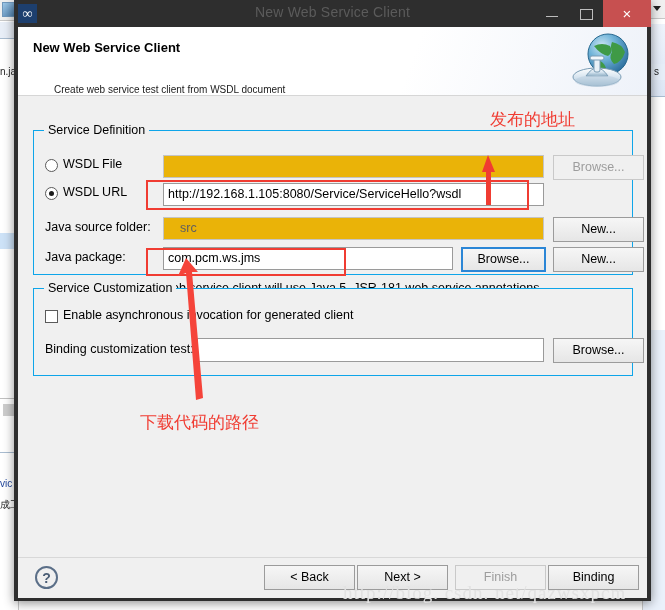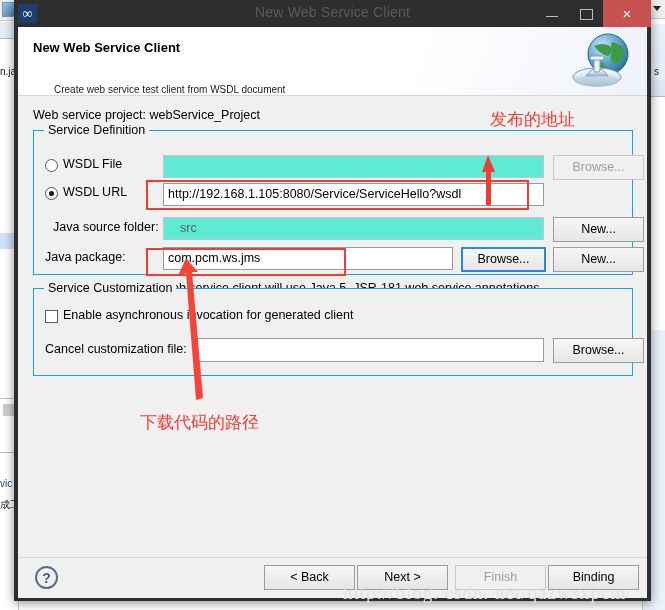--- a/index.html
+++ b/index.html
@@ -300,21 +300,21 @@
     border: 1px solid #9a9a9a;
     box-sizing: border-box;
     font-size: 12.5px;
     line-height: 21px;
     padding-left: 4px;
     color: #000;
     white-space: nowrap;
     overflow: hidden;
   }
   .textbox.disabled {
-    background: #5eead4;
+    background: #eab308;
     border-color: #c4c4c4;
     color: #606060;
     padding-left: 16px;
   }
 
   .btn {
     position: absolute;
     height: 25px;
     background: linear-gradient(180deg,#f6f6f6,#e6e6e6);
     border: 1px solid #9b9b9b;
@@ -463,53 +463,52 @@
         <ellipse cx="29" cy="47" rx="24" ry="9" fill="url(#gdish)" stroke="#7a9cb4" stroke-width="1"></ellipse>
         <path d="M18 46 Q29 30 40 46 Z" fill="url(#gdish)" stroke="#7a9cb4" stroke-width="1"></path>
         <rect x="26" y="28" width="6" height="14" rx="2" fill="#e8f0f6" stroke="#7a9cb4" stroke-width="1"></rect>
         <rect x="22" y="26" width="14" height="4" rx="2" fill="#f2f7fb" stroke="#7a9cb4" stroke-width="1"></rect>
         <ellipse cx="29" cy="51" rx="22" ry="6" fill="#b9cede" opacity="0.55"></ellipse>
       </svg>
     </div>
 
     <div id="content">
 
-      <div id="proj-line">Web service project: webService_Project</div>
 
       <div class="group" id="grp-service">
         <span class="group-title">Service Definition</span>
 
         <div class="radio" style="left:11px; top:28px;"></div>
         <span class="fld-label" style="left:29px; top:26px;">WSDL File</span>
         <div class="textbox disabled" style="left:129px; top:24px; width:381px; height:23px;"></div>
         <div class="btn disabled" style="left:519px; top:24px; width:91px;">Browse...</div>
 
         <div class="radio checked" style="left:11px; top:56px;"></div>
         <span class="fld-label" style="left:29px; top:54px;">WSDL URL</span>
         <div class="textbox" style="left:129px; top:52px; width:381px; height:23px;">http://192.168.1.105:8080/Service/ServiceHello?wsdl</div>
 
-        <span class="fld-label" style="left:19px; top:89px;">Java source folder:</span>
+        <span class="fld-label" style="left:11px; top:89px;">Java source folder:</span>
         <div class="textbox disabled" style="left:129px; top:86px; width:381px; height:23px;">src</div>
         <div class="btn" style="left:519px; top:86px; width:91px;">New...</div>
 
         <span class="fld-label" style="left:11px; top:119px;">Java package:</span>
         <div class="textbox" style="left:129px; top:116px; width:290px; height:23px;">com.pcm.ws.jms</div>
         <div class="btn focused" style="left:427px; top:116px; width:85px;">Browse...</div>
         <div class="btn" style="left:519px; top:116px; width:91px;">New...</div>
       </div>
 
       <div class="fld-label" style="left:27px; top:185px;">Note: The generated web service client will use Java 5, JSR-181 web service annotations</div>
 
       <div class="group" id="grp-custom">
         <span class="group-title">Service Customization</span>
 
         <div class="checkbox" style="left:11px; top:21px;"></div>
         <span class="fld-label" style="left:29px; top:19px;">Enable asynchronous invocation for generated client</span>
 
-        <span class="fld-label" style="left:11px; top:53px;">Cancel customization file:</span>
+        <span class="fld-label" style="left:11px; top:53px;">Binding customization test:</span>
         <div class="textbox" style="left:163px; top:49px; width:347px; height:24px;"></div>
         <div class="btn" style="left:519px; top:49px; width:91px;">Browse...</div>
       </div>
     </div>
 
     <div id="footer">
       <div id="help-icon">?</div>
       <div class="btn" id="btn-next">Next &gt;</div>
       <div class="btn" id="btn-back">&lt; Back</div>
       <div class="btn disabled" id="btn-finish">Finish</div>

